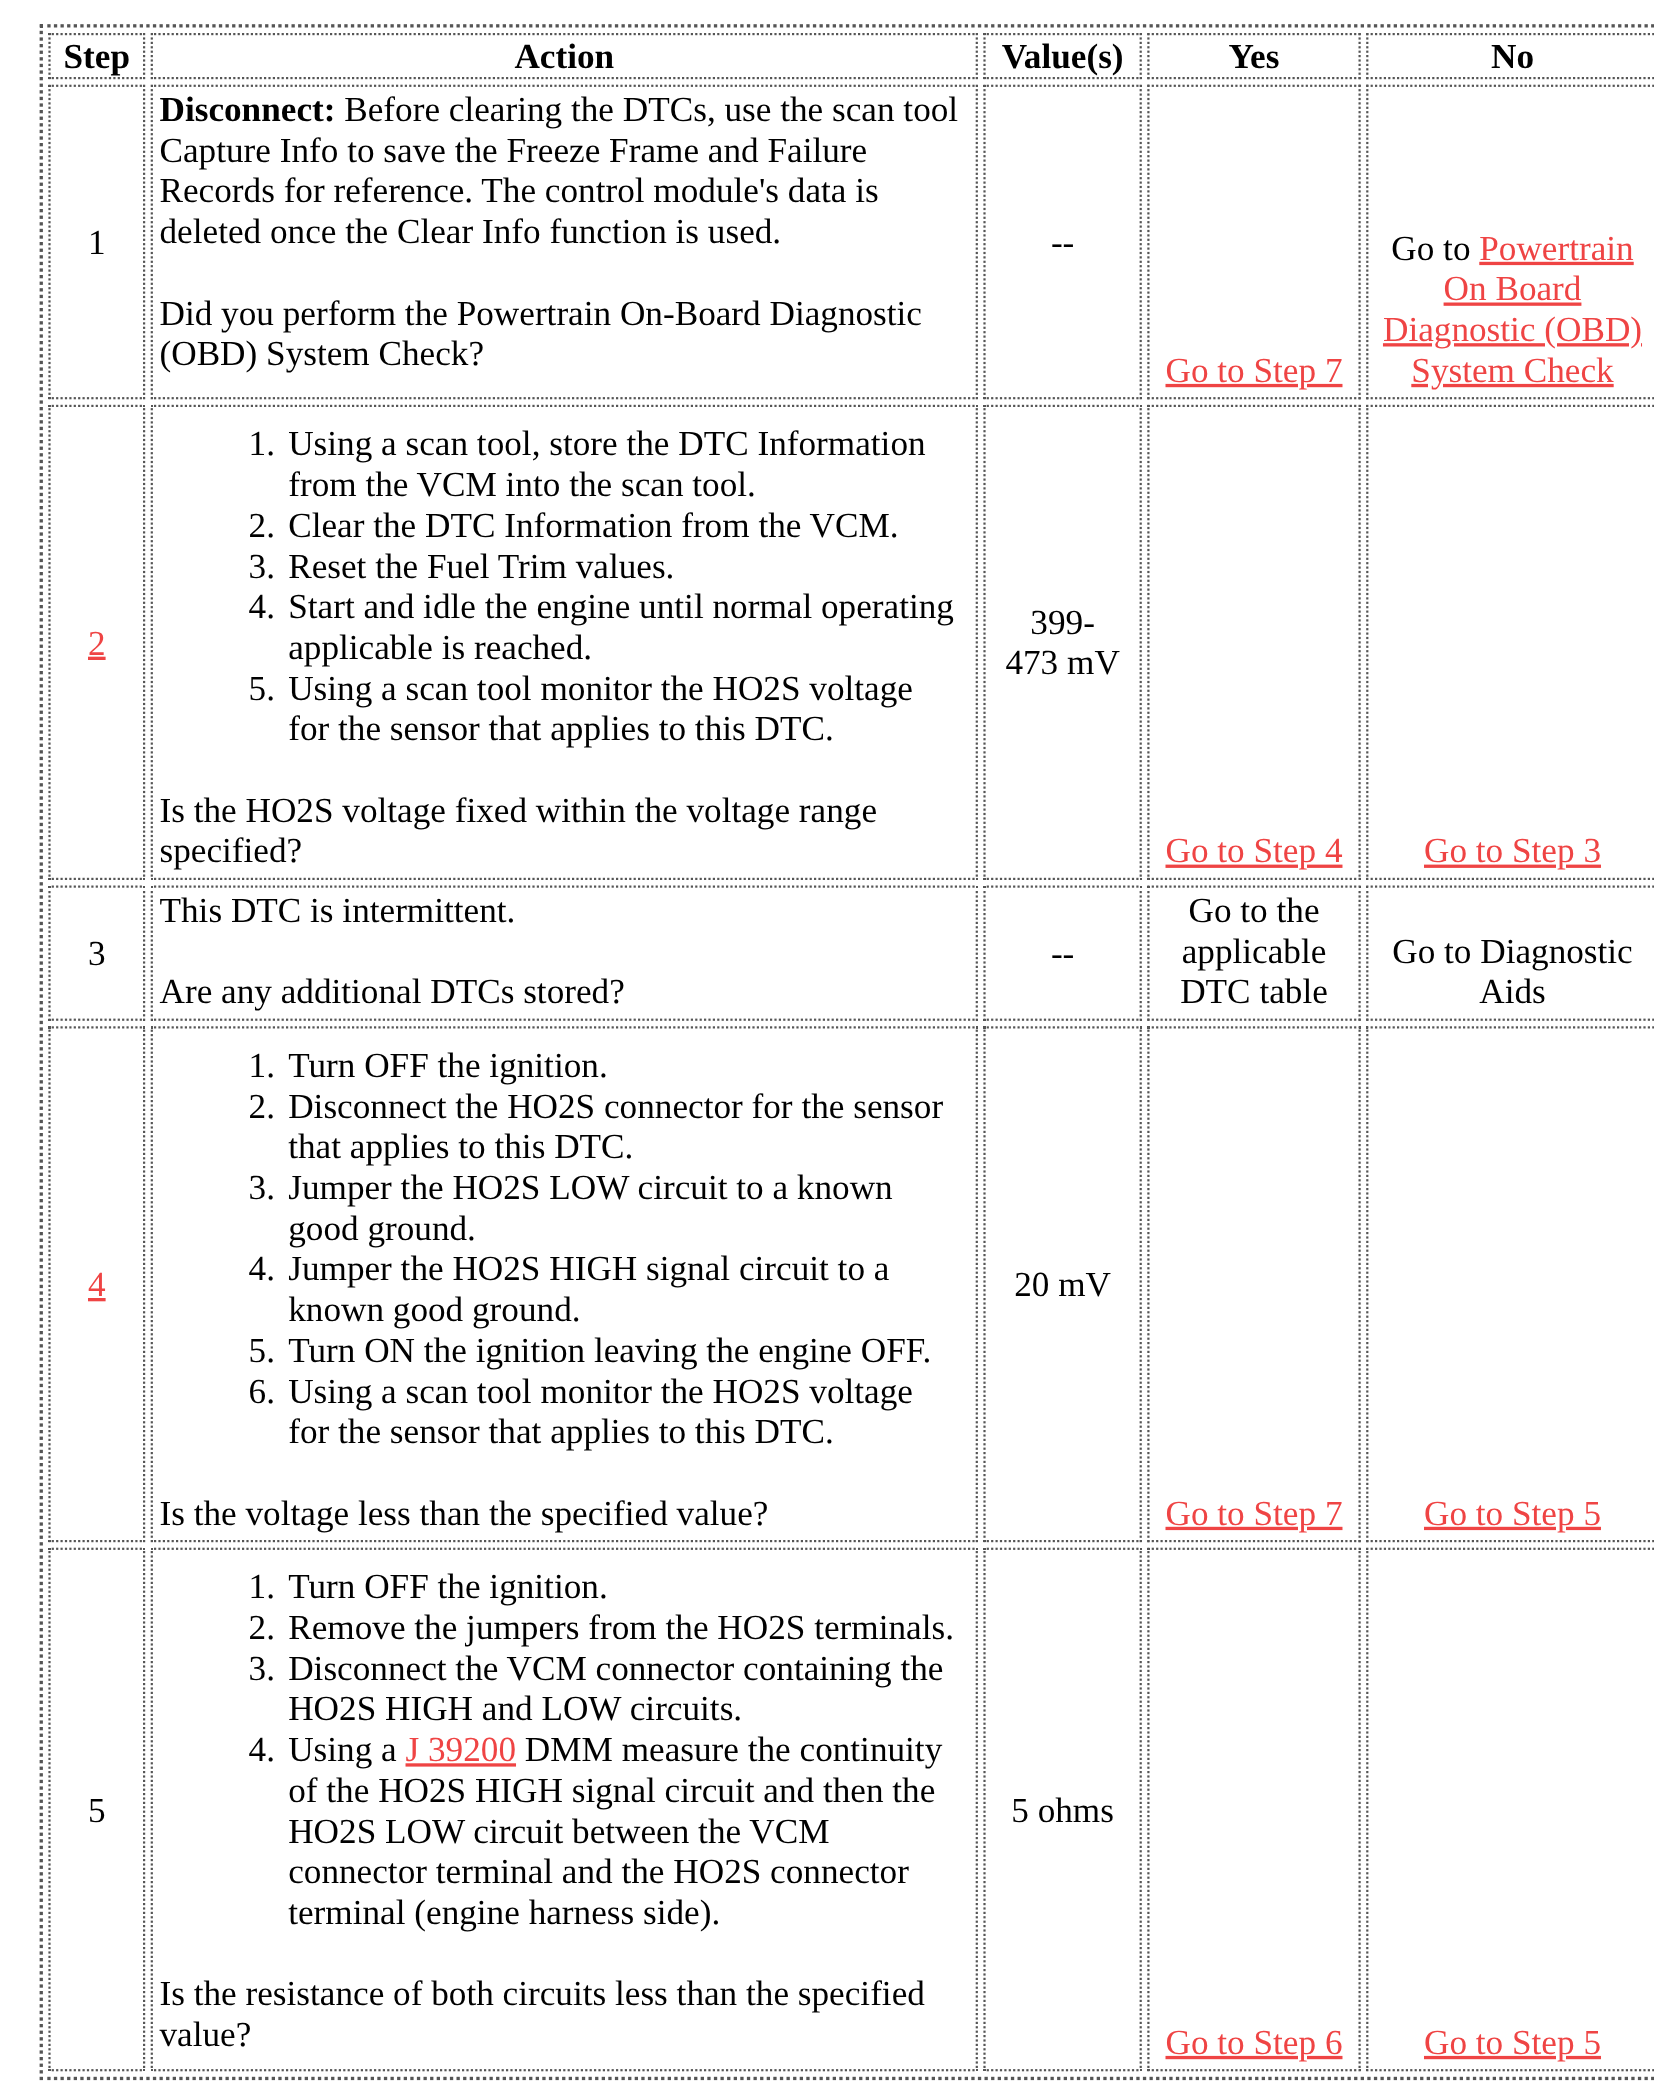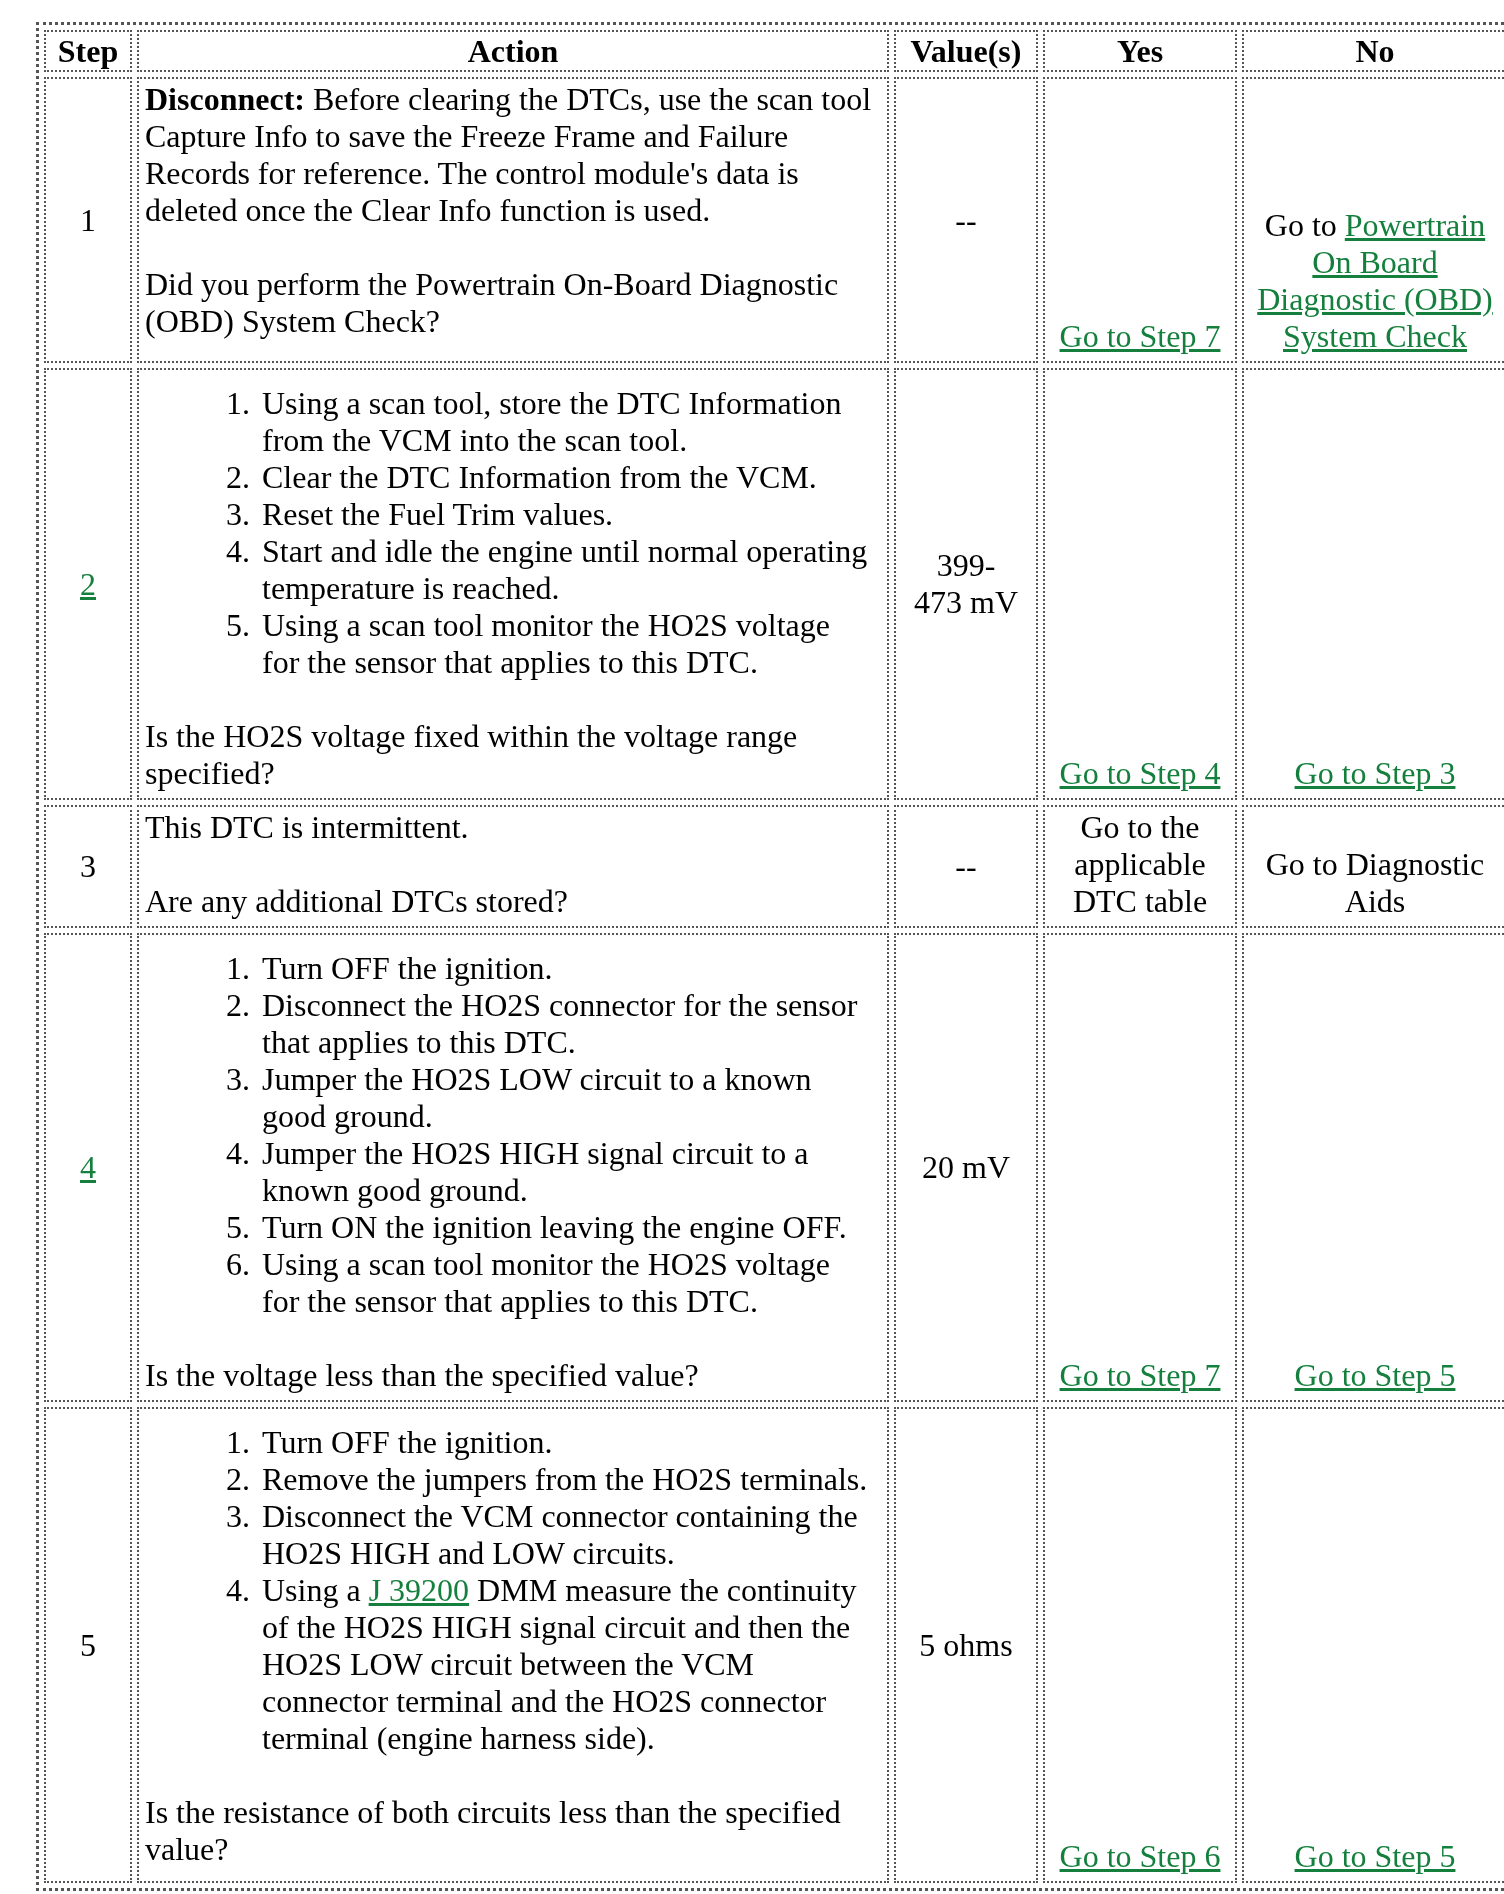--- a/index.html
+++ b/index.html
@@ -33,21 +33,21 @@
   tr.row-0 > td { height: 286px; }
   tr.row-1 > td { height: 420px; }
   tr.row-2 > td { height: 118px; }
   tr.row-3 > td { height: 464px; }
   tr.row-4 > td { height: 476px; }
 
   ol { margin: 13px; padding-left: 100px; }
   ol li { padding-left: 4px; }
   .question { margin-top: 37px; }
   .para { margin: 0; }
-  a { color: #15803d; text-decoration: underline; cursor: pointer; }
+  a { color: #ef4444; text-decoration: underline; cursor: pointer; }
   b { font-weight: bold; }
 </style>
 </head>
 <body>
 
 <table class="diag">
   <colgroup>
     <col class="c-step">
       <col class="c-action">
       <col class="c-values">
@@ -74,21 +74,21 @@
         <td class="choice-cell"><a>Go to Step 7</a></td>
         <td class="choice-cell">Go to <a>Powertrain On Board Diagnostic (OBD) System Check</a></td>
       </tr>
       <tr class="row-1">
         <td class="step-cell"><a>2</a></td>
         <td class="action-cell">
           <ol>
             <li>Using a scan tool, store the DTC Information from the VCM into the scan tool.</li>
             <li>Clear the DTC Information from the VCM.</li>
             <li>Reset the Fuel Trim values.</li>
-            <li>Start and idle the engine until normal operating temperature is reached.</li>
+            <li>Start and idle the engine until normal operating applicable is reached.</li>
             <li>Using a scan tool monitor the HO2S voltage for the sensor that applies to this DTC.</li>
           </ol>
           <div class="question">Is the HO2S voltage fixed within the voltage range specified?</div>
         </td>
         <td class="values-cell">399-
 473 mV</td>
         <td class="choice-cell"><a>Go to Step 4</a></td>
         <td class="choice-cell"><a>Go to Step 3</a></td>
       </tr>
       <tr class="row-2">

